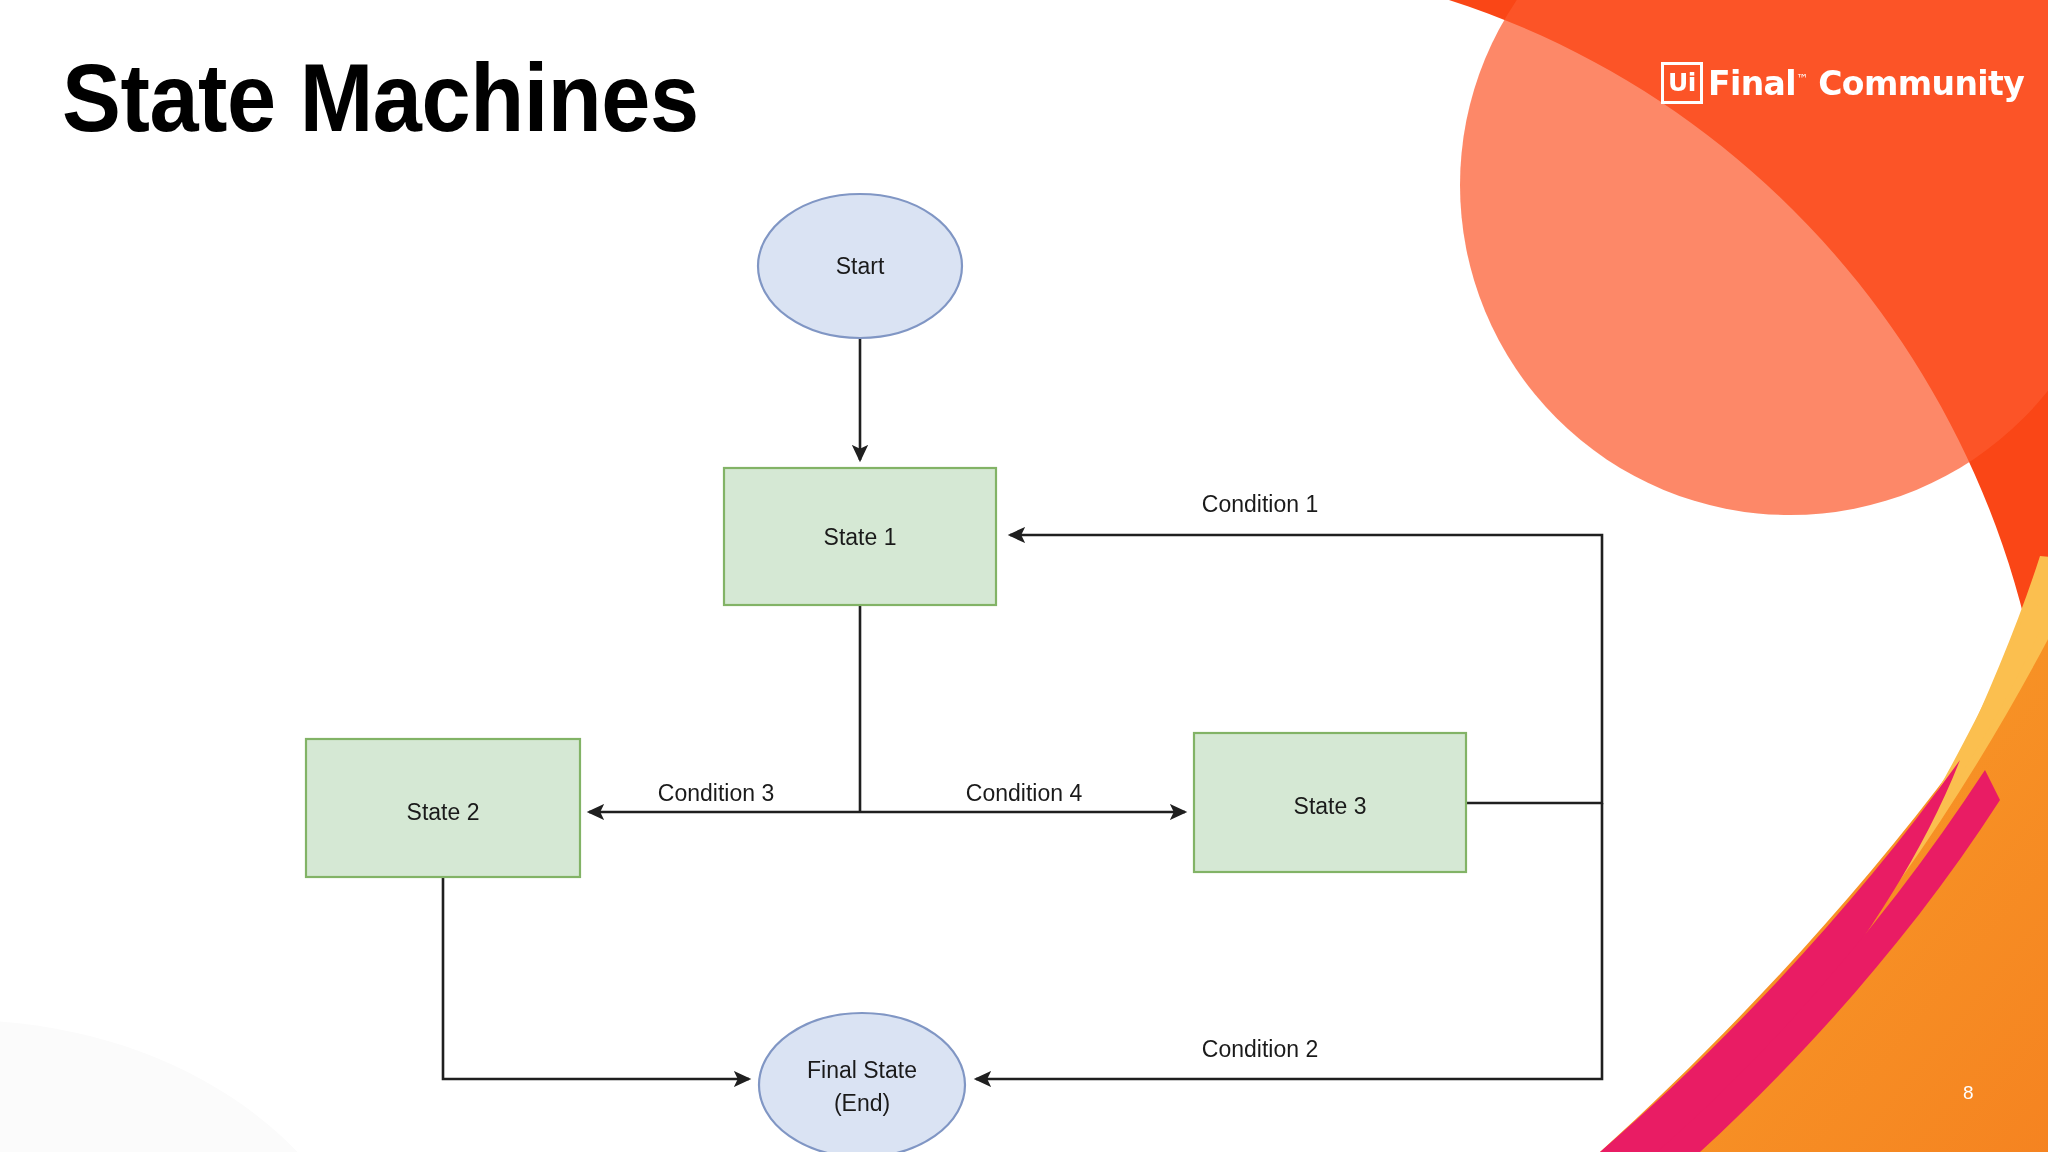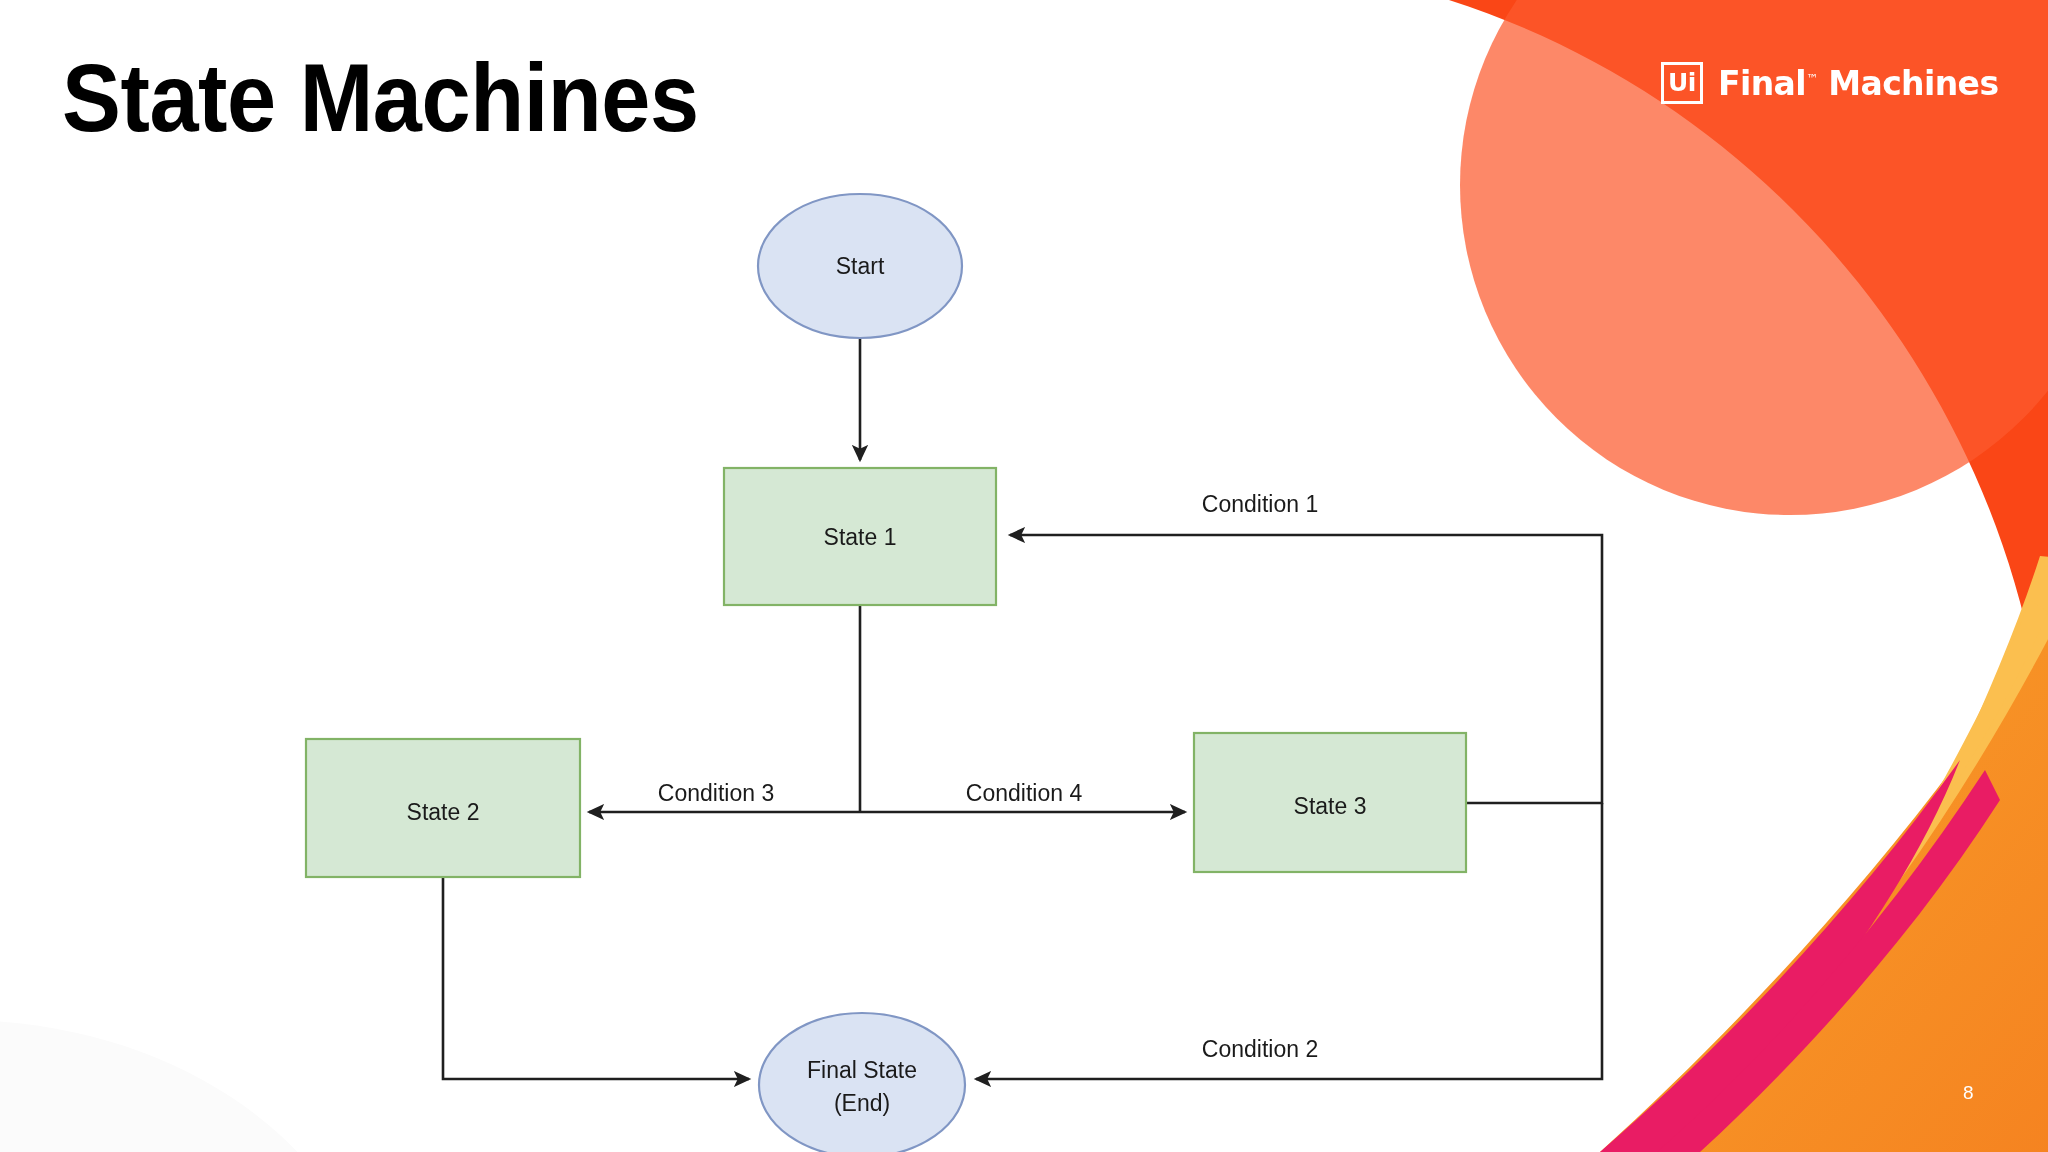--- a/index.html
+++ b/index.html
@@ -42,21 +42,21 @@
   }
 
   
   #brand-logo {
     position: absolute;
     left: 1661px;
     top: 62px;
     height: 42px;
     display: flex;
     align-items: center;
-    gap: 15px;
+    gap: 5px;
   }
   #brand-logo .ui-mark {
     width: 42px;
     height: 42px;
     border: 3.2px solid #ffffff;
     box-sizing: border-box;
     display: flex;
     align-items: center;
     justify-content: center;
     font-family: "DejaVu Sans", sans-serif;
@@ -157,21 +157,21 @@
 
       <path d="M -40 1020 C 120 1020 260 1090 330 1192 L -40 1192 Z" fill="#fbfbfb"></path>
     </g>
   </svg>
 
   <div id="page-title">State Machines</div>
 
   <div id="brand-logo">
     <span class="ui-mark">Ui</span>
     <span class="word"><span>Final</span><span class="tm">™</span>
-      <span>Machines</span></span>
+      <span>Community</span></span>
   </div>
 
   <div id="page-number">8</div>
 
   <svg id="diagram" viewBox="0 0 2048 1152">
     <defs>
       <marker id="arrowEnd" viewBox="0 0 12 12" refX="10" refY="6" markerWidth="7" markerHeight="7" orient="auto-start-reverse">
         <path d="M 0 0.6 L 11.5 6 L 0 11.4 L 2.6 6 Z" fill="#1f1f1f"></path>
       </marker>
     </defs>

